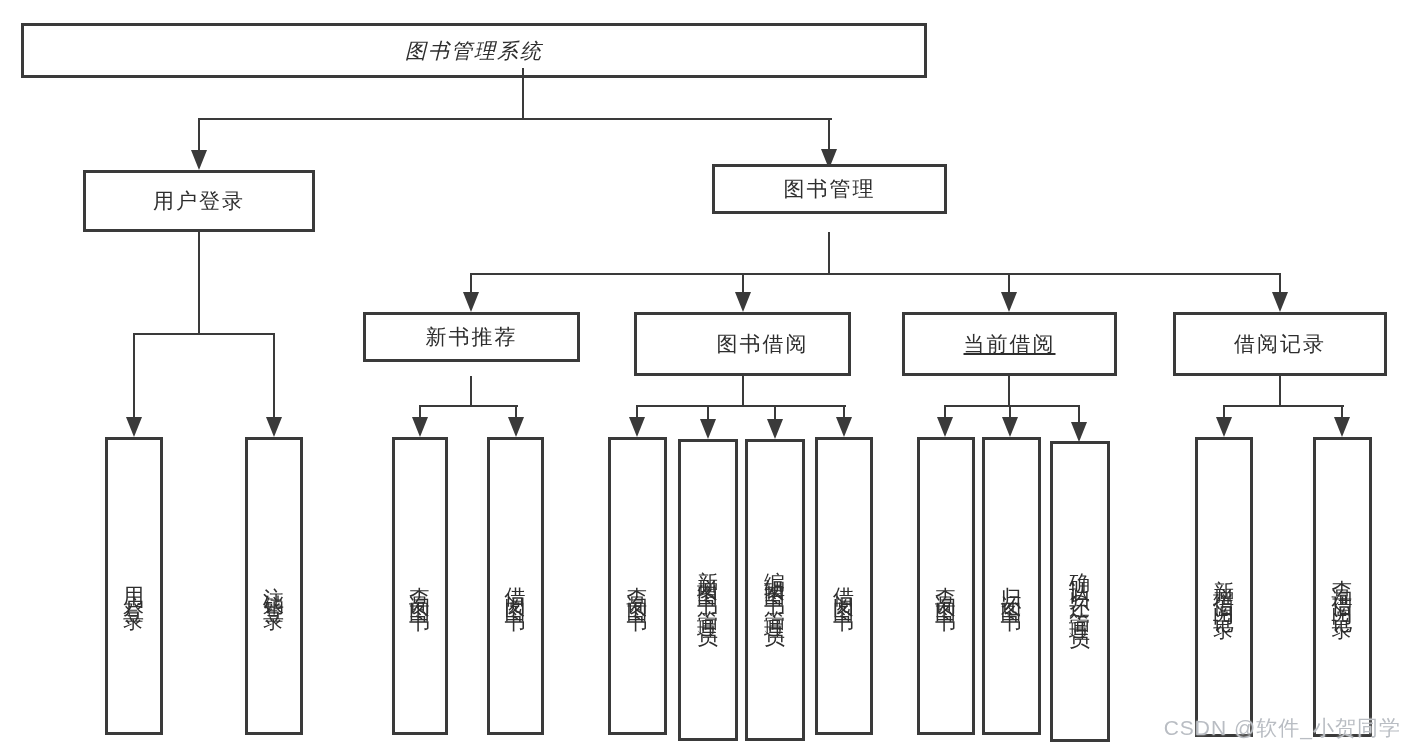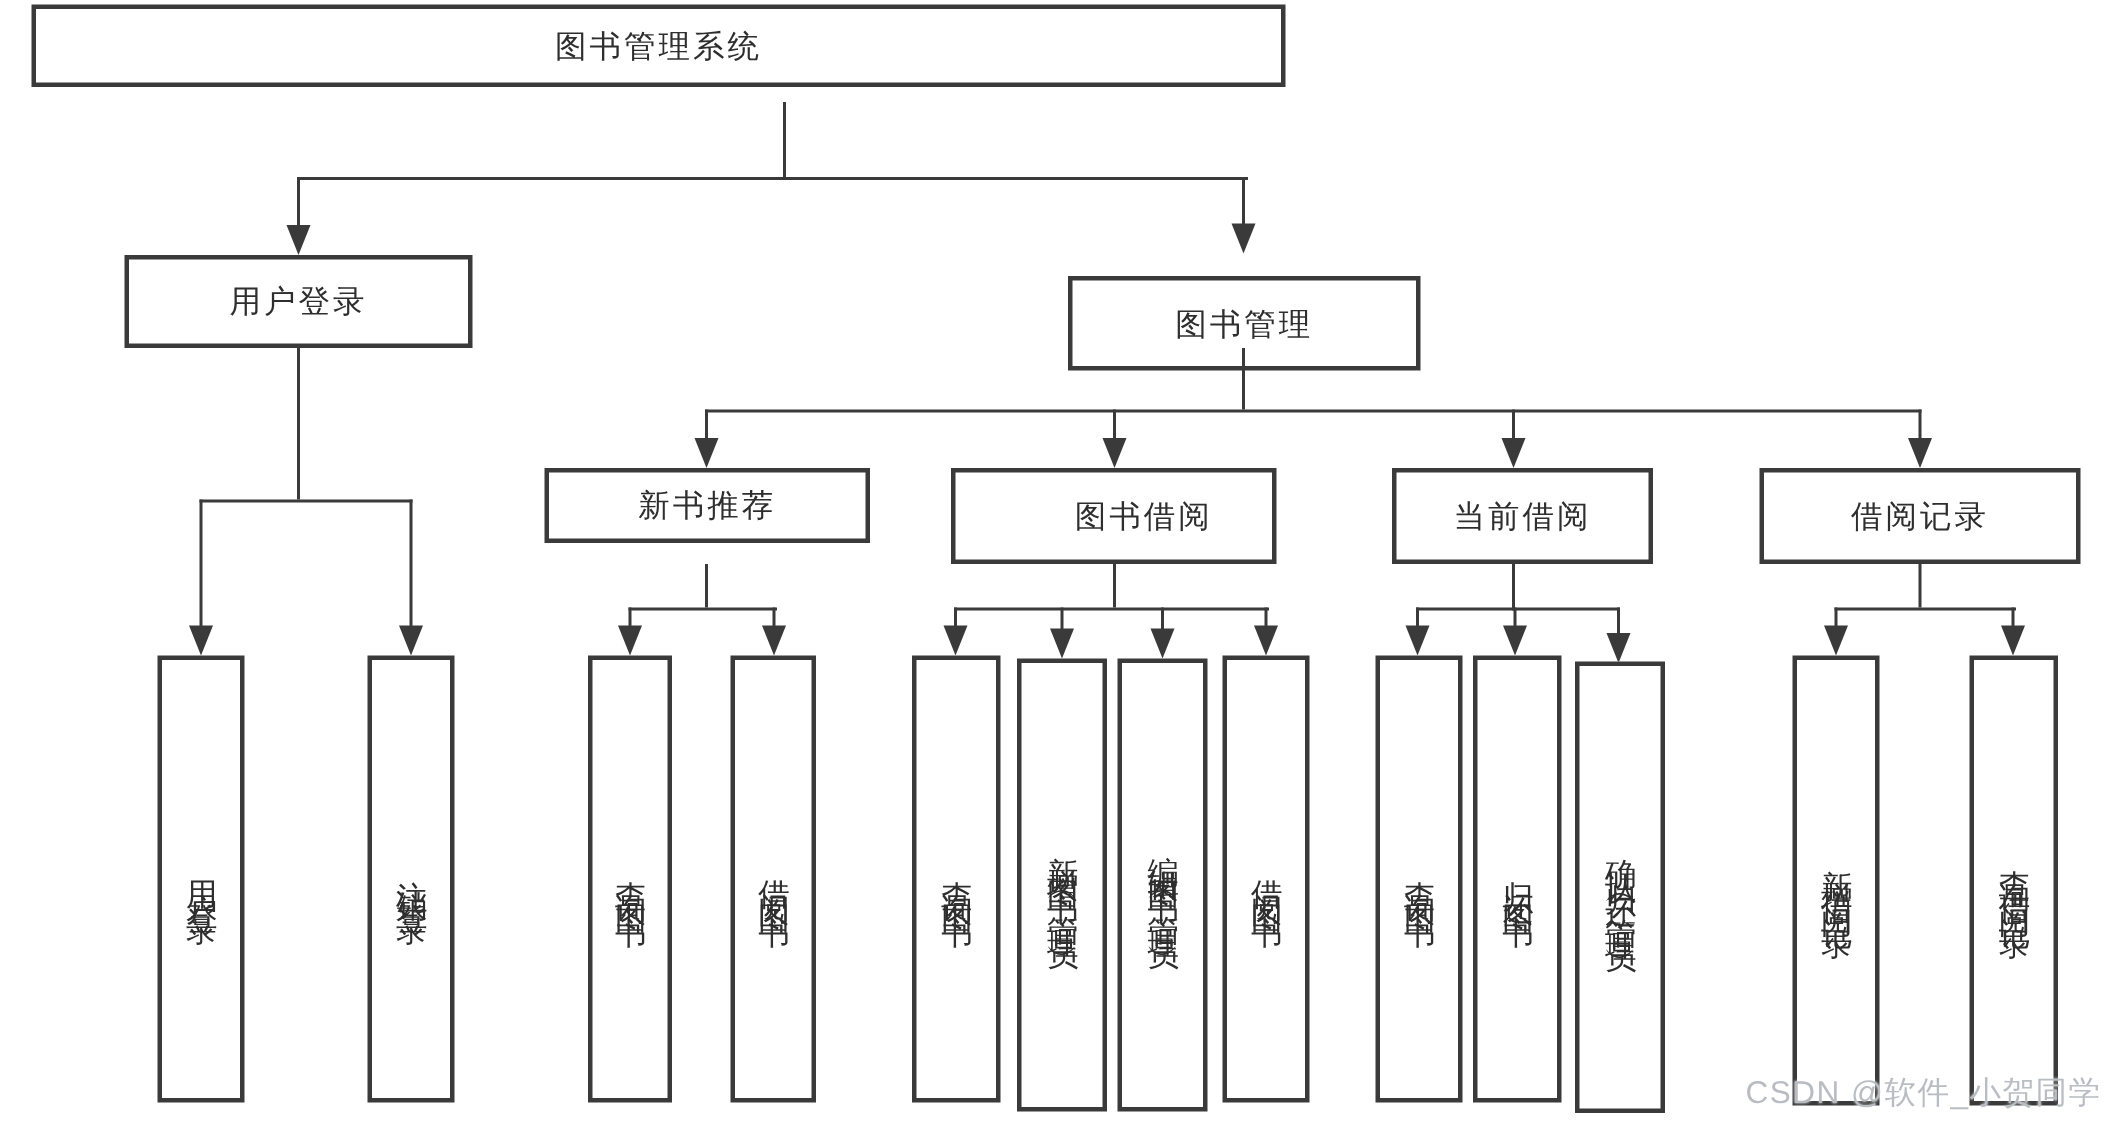--- a/index.html
+++ b/index.html
@@ -71,39 +71,39 @@
     letter-spacing: 1px;
     z-index: 5;
     white-space: nowrap;
   }
 </style>
 </head>
 <body>
 
 <div class="canvas">
 
-  <div class="node" style="left:21px; top:3px; width:836px; height:55px;">
+  <div class="node" style="left:21px; top:23px; width:906px; height:55px;font-style:italic;">
     <span>图书管理系统</span>
   </div>
 
   <div class="vline" style="left:522px; top:68px; height:50px;"></div>
   <div class="hline" style="left:198px; top:118px; width:634px;"></div>
   <div class="drop" style="left:191px; top:118px; height:52px;">
     <i class="stem"></i>
       <i class="tri"></i>
   </div>
   <div class="drop" style="left:821px; top:118px; height:51px;">
     <i class="stem"></i>
       <i class="tri"></i>
   </div>
 
   <div class="node" style="left:83px; top:170px; width:232px; height:62px;">
     <span>用户登录</span>
   </div>
-  <div class="node" style="left:712px; top:184px; width:235px; height:63px;">
+  <div class="node" style="left:712px; top:164px; width:235px; height:50px;">
     <span>图书管理</span>
   </div>
 
   <div class="vline" style="left:198px; top:232px; height:101px;"></div>
   <div class="hline" style="left:133px; top:333px; width:142px;"></div>
   <div class="drop" style="left:126px; top:333px; height:104px;">
     <i class="stem"></i>
       <i class="tri"></i>
   </div>
   <div class="drop" style="left:266px; top:333px; height:104px;">
@@ -129,21 +129,21 @@
     <i class="stem"></i>
       <i class="tri"></i>
   </div>
 
   <div class="node" style="left:363px; top:312px; width:217px; height:50px;">
     <span>新书推荐</span>
   </div>
   <div class="node" style="left:634px; top:312px; width:217px; height:64px;padding-left:40px;">
     <span>图书借阅</span>
   </div>
-  <div class="node" style="left:928px; top:312px; width:174px; height:64px;">
+  <div class="node" style="left:902px; top:312px; width:215px; height:64px;text-decoration:underline;">
     <span>当前借阅</span>
   </div>
   <div class="node" style="left:1173px; top:312px; width:214px; height:64px;">
     <span>借阅记录</span>
   </div>
 
   <div class="vline" style="left:470px; top:376px; height:29px;"></div>
   <div class="hline" style="left:419px; top:405px; width:99px;"></div>
   <div class="drop" style="left:412px; top:405px; height:32px;">
     <i class="stem"></i>

